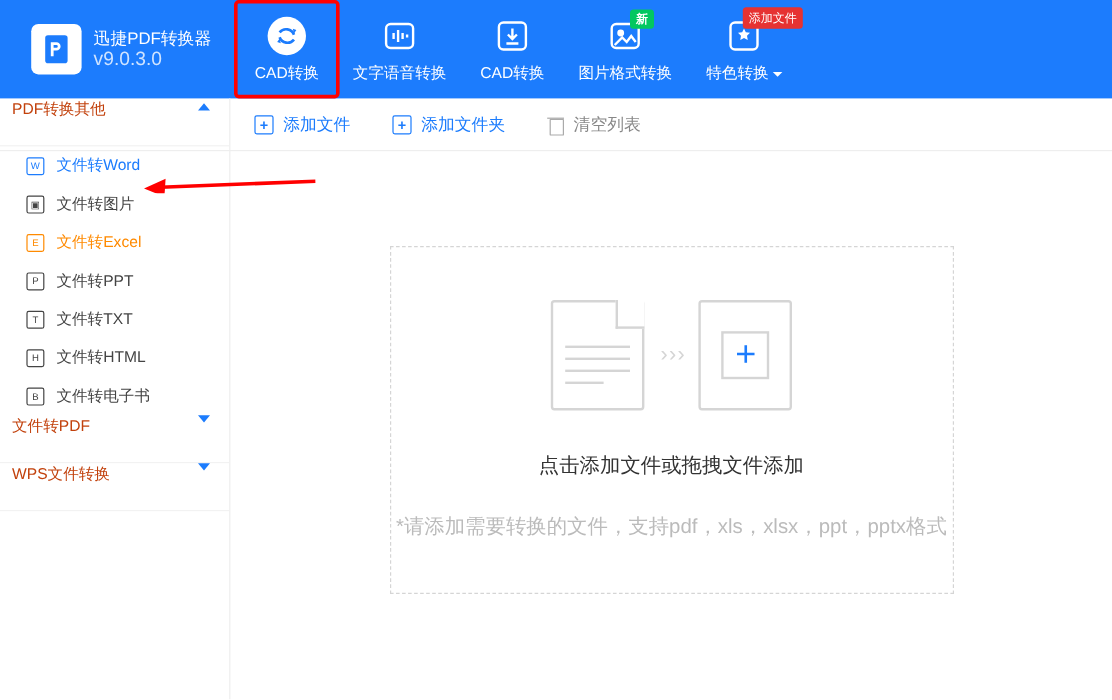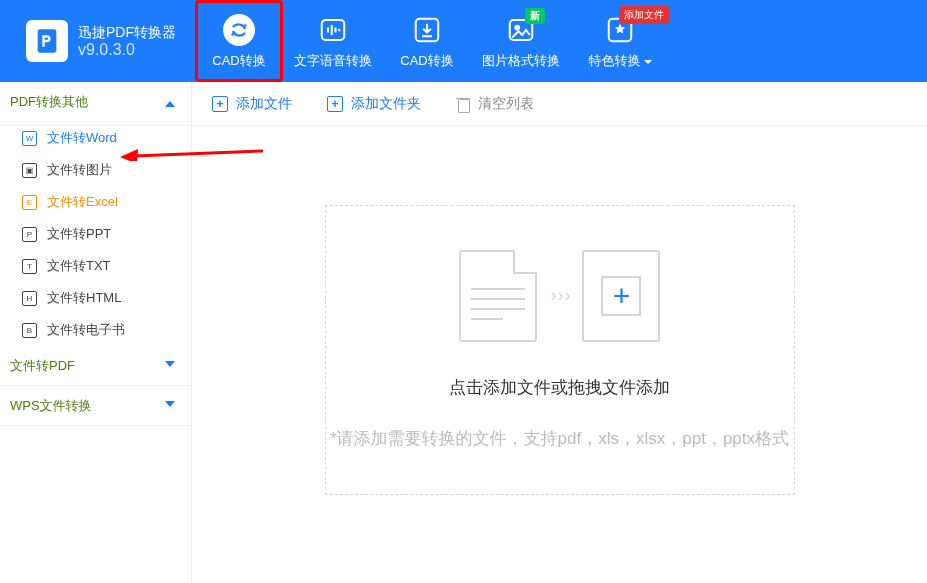--- a/index.html
+++ b/index.html
@@ -29,21 +29,21 @@
     .tbtn.blue{color:#1c7cfd}
     .tbtn.gray{color:#888}
     .fic{width:16px;height:16px;border-radius:2px;display:flex;align-items:center;justify-content:center;font-size:12px;font-weight:bold}
     .fic.b{border:1.5px solid #1c7cfd;color:#1c7cfd}
     .clr-ic{width:14px;height:16px;position:relative}
     .clr-ic::before{content:'';position:absolute;width:10px;height:12px;border:1.5px solid #aaa;border-radius:1px;left:2px;top:3px}
     .clr-ic::after{content:'';position:absolute;width:14px;height:1.5px;background:#aaa;top:2px;left:0}
 
     
     .side{position:absolute;left:0;top:82px;width:192px;height:501px;border-right:1px solid #eee}
-    .cat{height:40px;display:flex;align-items:center;justify-content:space-between;padding:0 16px 0 10px;font-size:13px;color:#4d7c0f;border-bottom:1px solid #f2f2f2;cursor:pointer}
+    .cat{height:40px;display:flex;justify-content:space-between;padding:0 16px 0 10px;font-size:13px;color:#c2410c;border-bottom:1px solid #f2f2f2;cursor:pointer}
     .chev{width:10px;height:10px;display:inline-block}
     .chev.up{border-left:5px solid transparent;border-right:5px solid transparent;border-bottom:6px solid #1c7cfd}
     .chev.dn{border-left:5px solid transparent;border-right:5px solid transparent;border-top:6px solid #1c7cfd}
     .sub{height:32px;display:flex;align-items:center;padding-left:22px;font-size:13px;color:#444;cursor:pointer}
     .sub.act{color:#1c7cfd}
     .sub.org{color:#ff8a00}
     .sic{width:15px;height:15px;margin-right:10px;border:1.3px solid currentColor;border-radius:2px;display:flex;align-items:center;justify-content:center;font-size:8px;flex:0 0 15px}
 
     
     .arrow{position:absolute;top:147px;left:120px;width:143px;height:14px;pointer-events:none}

